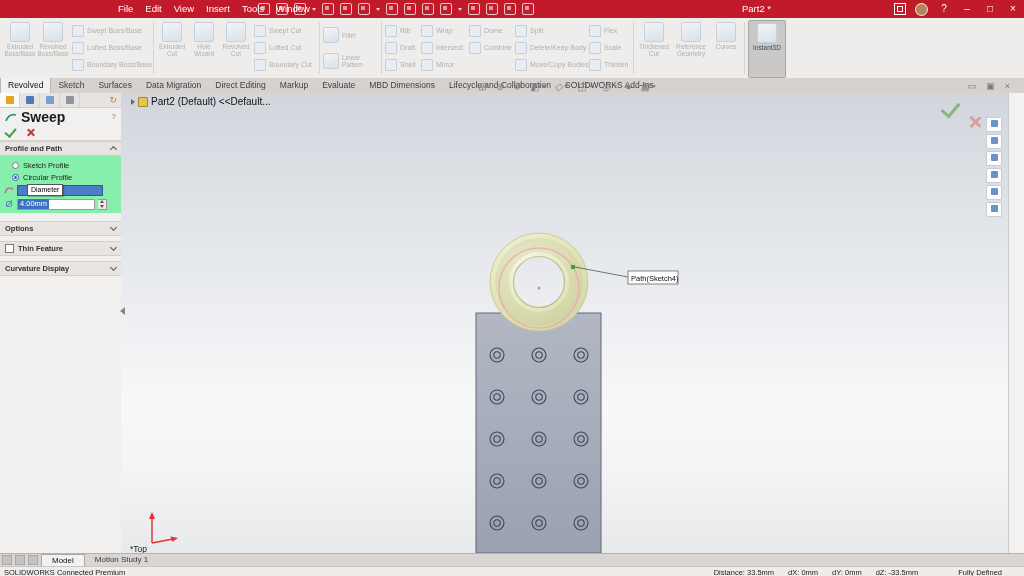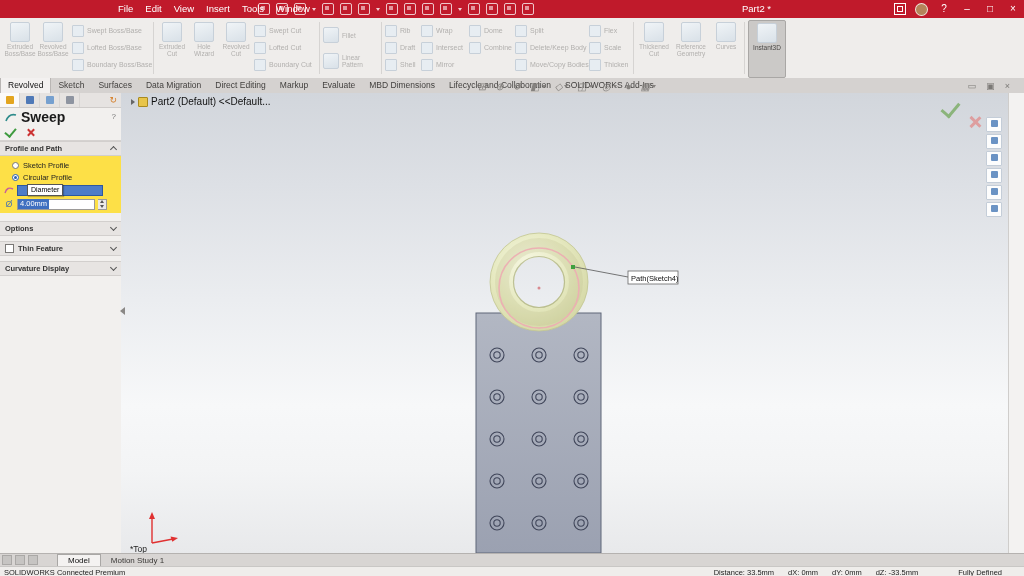--- a/index.html
+++ b/index.html
@@ -61,21 +61,21 @@
   .pmhelp{margin-left:auto;color:#777;font-size:8px;}
   .confirm{height:15px;display:flex;align-items:center;gap:12px;padding-left:7px;border-bottom:1px solid #d5d2d0;}
   .okmark{width:5px;height:9px;border-right:2px solid #3f9b3f;border-bottom:2px solid #3f9b3f;transform:rotate(40deg);margin-top:-2px;}
   .xmark{position:relative;width:9px;height:9px;}
   .xmark::before,.xmark::after{content:"";position:absolute;left:4px;top:0;width:2px;height:9px;background:#cc3333;}
   .xmark::before{transform:rotate(45deg);} .xmark::after{transform:rotate(-45deg);}
   .sech{height:13px;background:#e7e4e2;border-top:1px solid #d2cfcd;border-bottom:1px solid #d2cfcd;display:flex;align-items:center;padding:0 5px;font-size:7.5px;font-weight:bold;color:#333;}
   .chev{width:4px;height:4px;border-right:1.2px solid #555;border-bottom:1.2px solid #555;margin-left:auto;}
   .chev.down{transform:rotate(45deg);margin-top:-2px;}
   .chev.up{transform:rotate(-135deg);margin-top:2px;}
-  .secbody{background:#fde047;}
+  .secbody{background:#86efac;}
   .radio-row{height:12px;display:flex;align-items:center;gap:4px;padding-left:12px;font-size:7.5px;color:#222;}
   .rdot{width:7px;height:7px;border:1px solid #7a7876;border-radius:50%;background:#fff;flex:none;box-sizing:border-box;}
   .rdot.sel{border-color:#2b5fb0;position:relative;}
   .rdot.sel::after{content:"";position:absolute;left:1px;top:1px;width:3px;height:3px;background:#2b5fb0;border-radius:50%;}
   .fieldrow{height:14px;display:flex;align-items:center;gap:3px;padding-left:4px;position:relative;}
   .pathfield{width:86px;height:11px;background:#4d7cc8;border:1px solid #2c58a0;box-sizing:border-box;}
   .tip{position:absolute;left:27px;top:1px;background:#fff;border:1px solid #555;font-size:7px;line-height:10px;padding:0 3px;color:#000;box-shadow:1px 1px 1px rgba(0,0,0,.25);z-index:3;}
   .dsym{font-size:9px;color:#4f76ad;width:10px;text-align:center;}
   .numfield{width:78px;height:11px;background:#fff;border:1px solid #9c9a98;box-sizing:border-box;display:flex;align-items:center;}
   .selval{background:#3f6fc0;color:#fff;font-size:7.5px;line-height:10px;padding:0 2px;}
@@ -97,21 +97,21 @@
   .xbig::before{transform:rotate(45deg);} .xbig::after{transform:rotate(-45deg);}
   .tpstack{right:6px;top:24px;display:flex;flex-direction:column;gap:2px;}
   .tpicon{width:14px;height:13px;border:1px solid #c4cdd8;background:#fdfdfd;border-radius:1px;}
   .tpicon::after{content:"";display:block;width:7px;height:7px;margin:2px auto;background:#6b93c4;border-radius:1px;}
   .split-arrow{left:-1px;top:214px;width:0;height:0;border-top:4px solid transparent;border-bottom:4px solid transparent;border-right:5px solid #8a8886;}
   
   .rightstrip{left:1008px;top:93px;width:16px;height:460px;background:#f3f2f1;border-left:1px solid #cfcdcb;}
   
   .bottombar{left:0;top:553px;width:1024px;height:13px;background:#d8d5d3;border-top:1px solid #b5b2b0;display:flex;align-items:flex-end;}
   .mini{width:8px;height:8px;background:#c6c4c2;border:1px solid #aaa8a6;margin:0 1px 2px 2px;}
-  .btabs{display:flex;margin-left:18px;align-items:flex-end;}
+  .btabs{display:flex;margin-left:2px;}
   .btab{height:12px;line-height:12px;padding:0 10px;font-size:8px;color:#3a3836;}
   .btab.active{background:#f4f2f1;border:1px solid #a9a7a5;border-bottom:none;color:#111;}
   .statusbar{left:0;top:566px;width:1024px;height:10px;background:#efedeb;border-top:1px solid #c9c7c5;display:flex;align-items:center;font-size:7.5px;color:#222;}
   .sb-left{padding-left:4px;}
   .sb-right{margin-left:auto;display:flex;gap:14px;padding-right:22px;}
   .sb-state{margin-left:26px;}
 </style>
 </head>
 <body>
 

